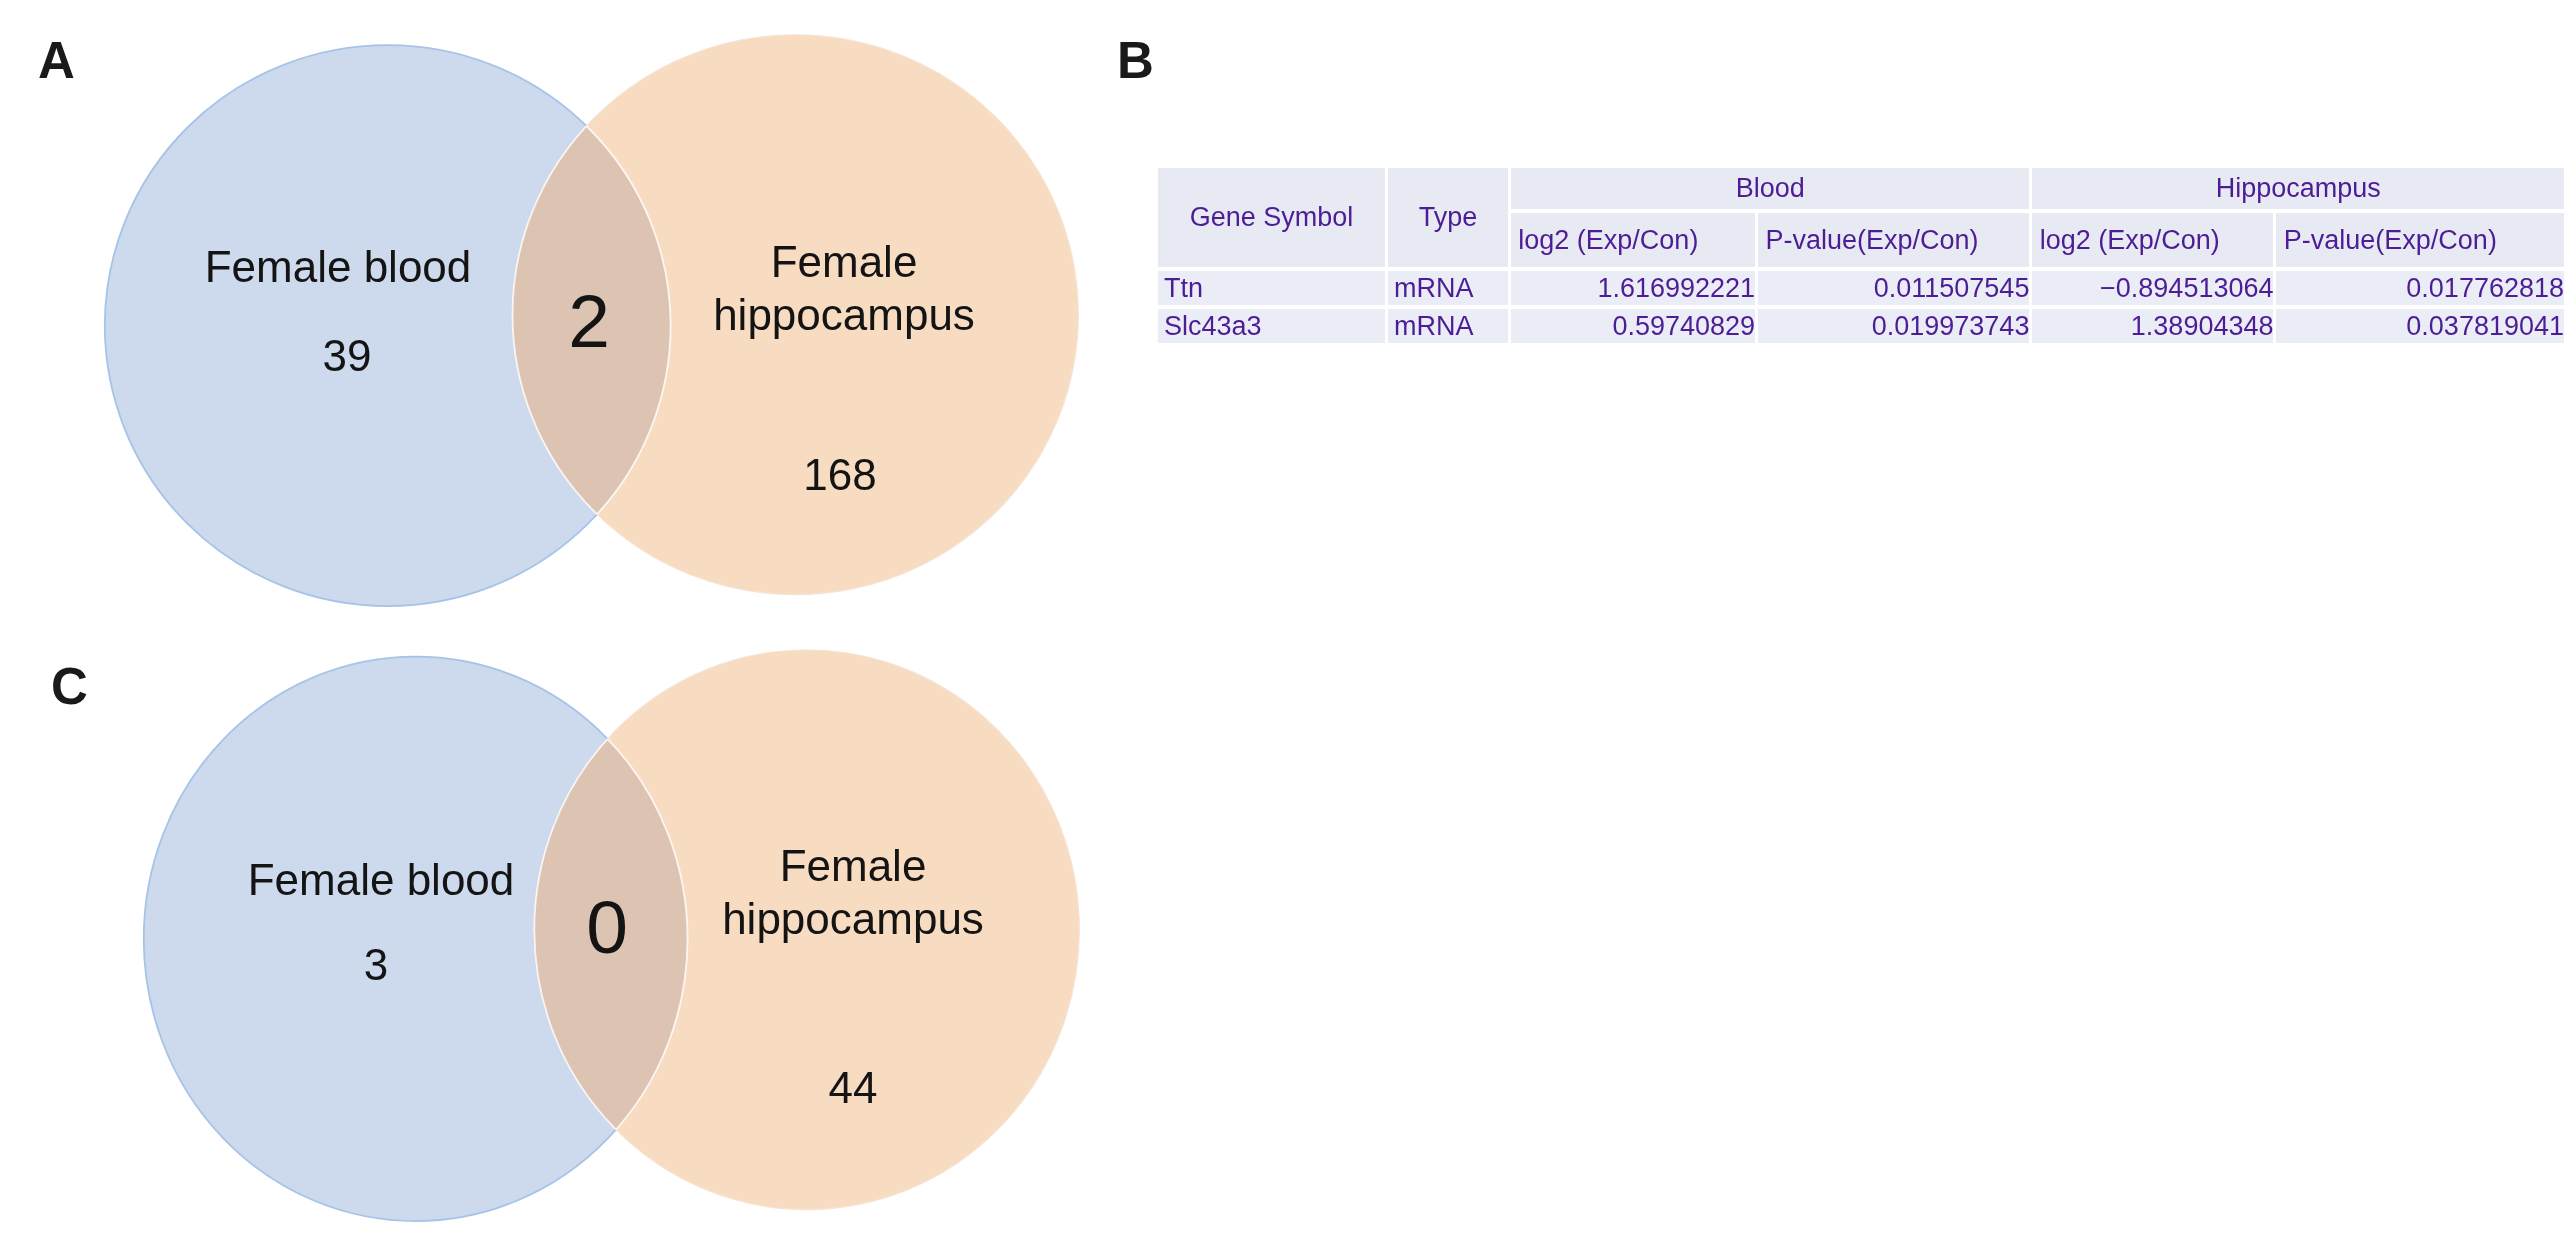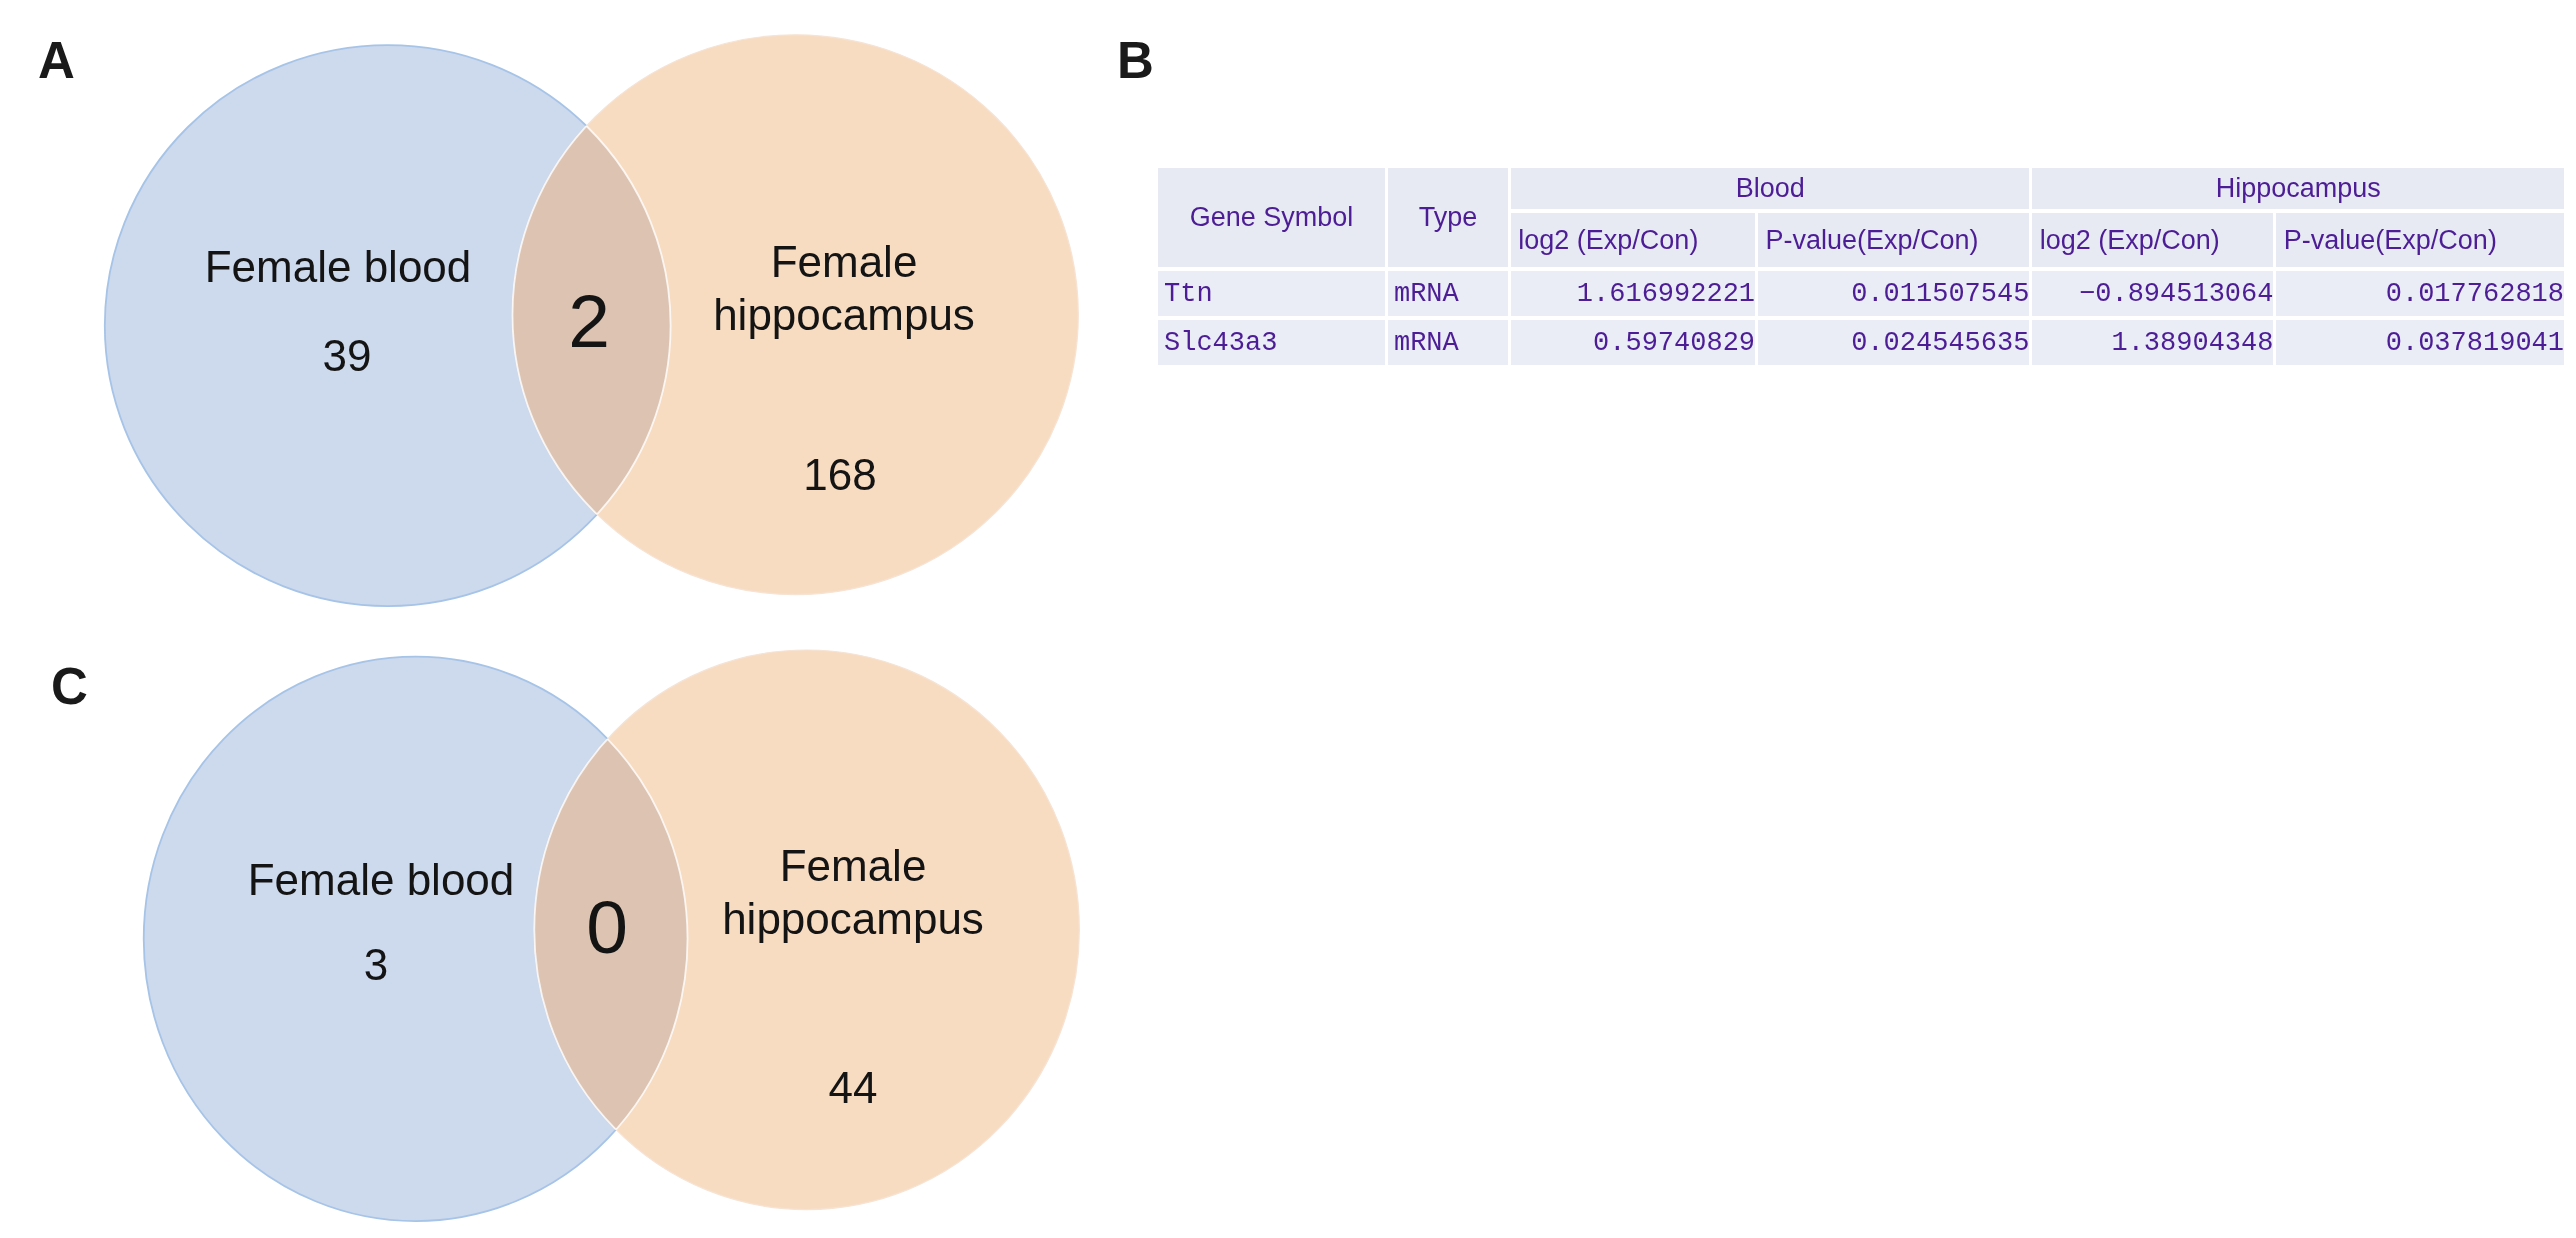--- a/index.html
+++ b/index.html
@@ -27,21 +27,21 @@
   .gene-table th,.gene-table td{
     font-weight:400;padding:0 6px;overflow:hidden;white-space:nowrap;
   }
   .gene-table th{background:#e8eaf3;text-align:center;}
   .gene-table th.subhead{text-align:left;padding-left:7.3px;}
   .gene-table td{background:#ebedf6;}
   .gene-table td.txt{text-align:left;padding-left:6px;}
   .gene-table td.num{text-align:right;padding-right:0;}
   .row-group{height:41px;}
   .row-sub{height:54px;}
-  .row-data{height:45px;font-family:Liberation Mono, monospace;}
+  .row-data{height:34px;}
 </style>
 </head>
 <body>
 
 <div class="panel-letter" style="left:38px;top:35px;">A</div>
 
 <svg class="venn-svg" style="top:0;" width="1151" height="633" viewBox="0 0 1900 1044">
   <defs>
     <clipPath id="clipA-blue">
         <ellipse cx="640" cy="537" rx="467" ry="463"></ellipse>
@@ -99,21 +99,21 @@
     <td class="txt">mRNA</td>
     <td class="num">1.616992221</td>
     <td class="num">0.011507545</td>
     <td class="num">−0.894513064</td>
     <td class="num">0.017762818</td>
   </tr>
   <tr class="row-data">
     <td class="txt">Slc43a3</td>
     <td class="txt">mRNA</td>
     <td class="num">0.59740829</td>
-    <td class="num">0.024545635</td>
+    <td class="num">0.019973743</td>
     <td class="num">1.38904348</td>
     <td class="num">0.037819041</td>
   </tr>
 </tbody>
   </table>
 
 <div class="panel-letter" style="left:51px;top:661px;">C</div>
 
 <svg class="venn-svg" style="top:630px;" width="1151" height="608" viewBox="0 0 1900 1004">
   <defs>

